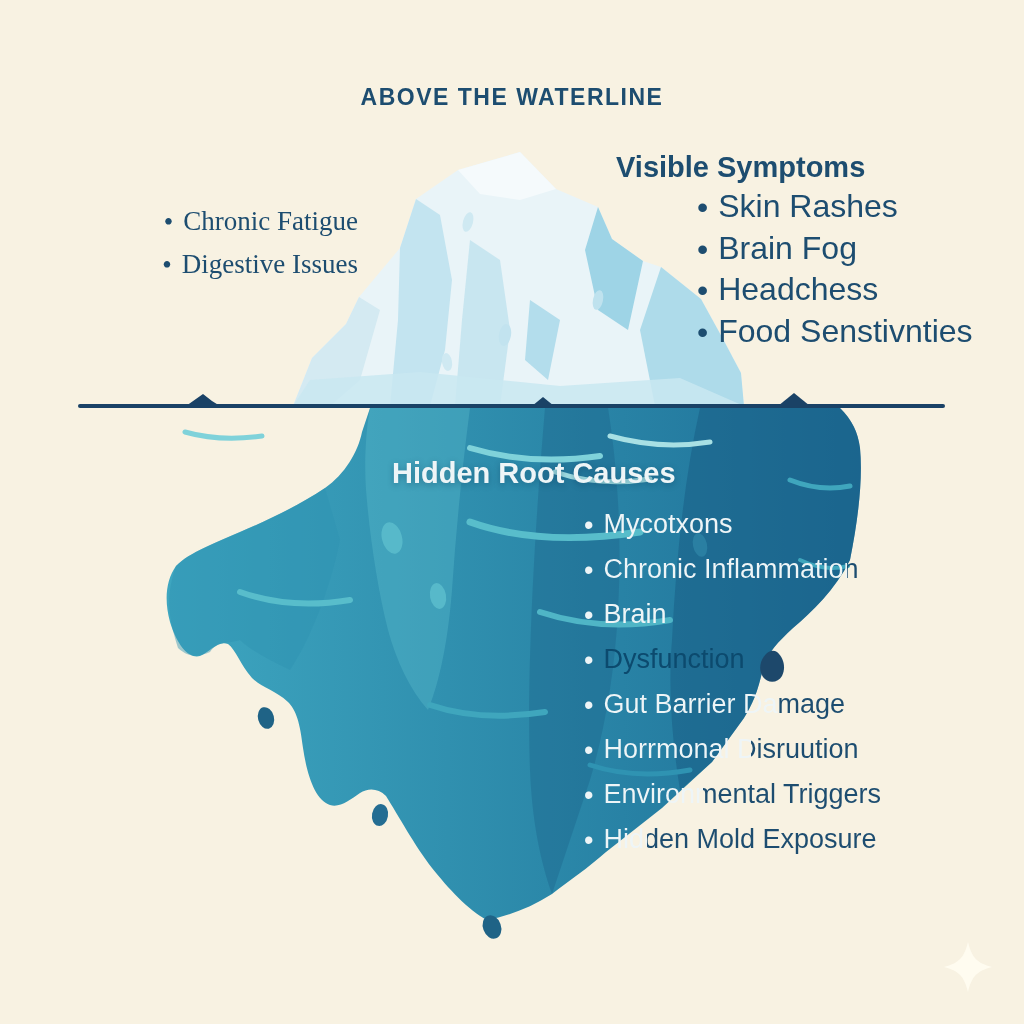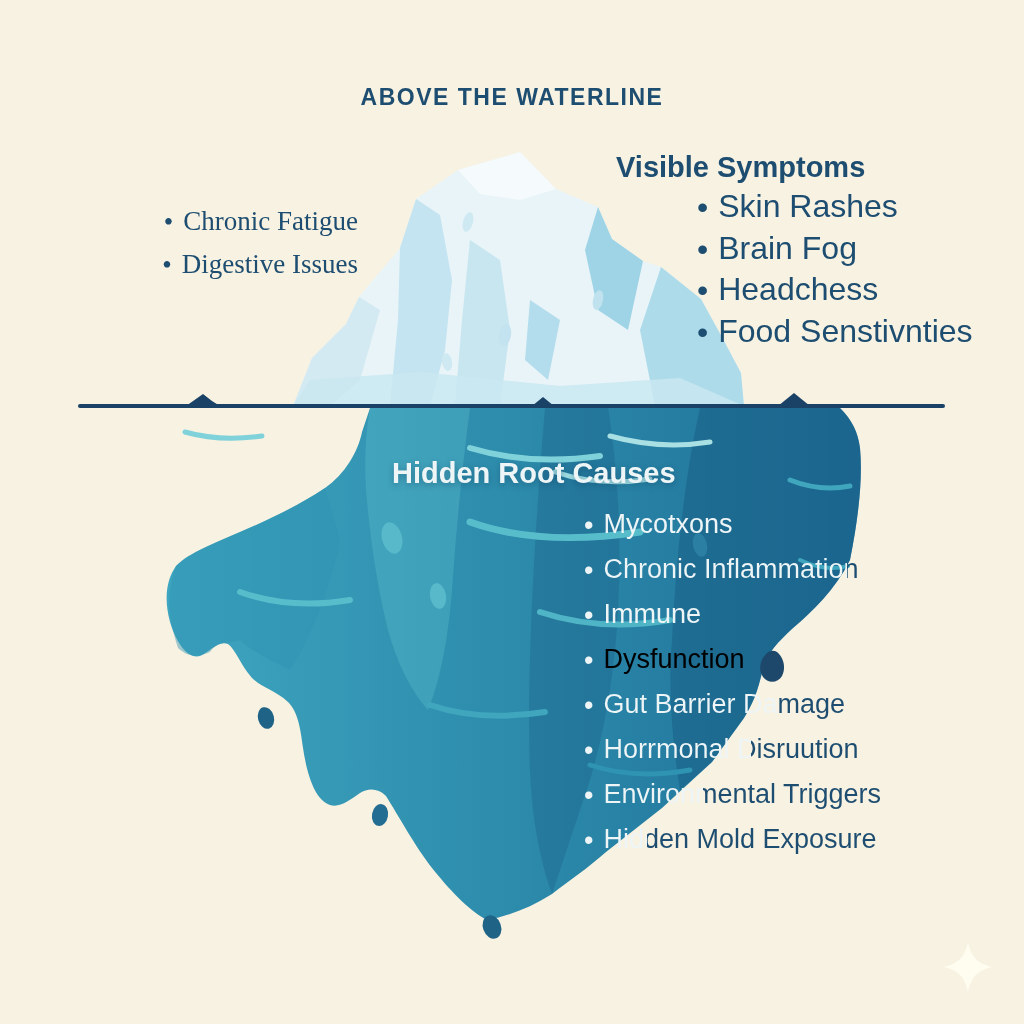--- a/index.html
+++ b/index.html
@@ -160,24 +160,24 @@
 
   <div class="txt heading uw-heading light">Hidden Root Causes</div>
   <div class="list uw-list">
     <div class="row">
       <span class="bullet">•</span><span style="color: rgb(238, 245, 247);">Mycotxons</span>
     </div>
     <div class="row">
       <span class="bullet">•</span><span style="background-image: linear-gradient(90deg, rgb(238, 245, 247) 244px, rgb(29, 77, 112) 244px); background-clip: text; color: transparent;">Chronic Inflammation</span>
     </div>
     <div class="row">
-      <span class="bullet">•</span><span style="color: rgb(238, 245, 247);">Immune</span>
+      <span class="bullet">•</span><span style="color: rgb(238, 245, 247);">Brain</span>
     </div>
     <div class="row">
-      <span class="bullet">•</span><span style="color: #000000; text-align: right;">Dysfunction</span>
+      <span class="bullet">•</span><span style="color: #0c4a6e; text-align: right;">Dysfunction</span>
     </div>
     <div class="row">
       <span class="bullet">•</span><span style="background-image: linear-gradient(90deg, rgb(238, 245, 247) 176px, rgb(29, 77, 112) 176px); background-clip: text; color: transparent;">Gut Barrier Damage</span>
     </div>
     <div class="row">
       <span class="bullet">•</span><span style="background-image: linear-gradient(90deg, rgb(238, 245, 247) 148px, rgb(29, 77, 112) 148px); background-clip: text; color: transparent;">Horrmonal Disruution</span>
     </div>
     <div class="row">
       <span class="bullet">•</span><span style="background-image: linear-gradient(90deg, rgb(238, 245, 247) 100px, rgb(29, 77, 112) 100px); background-clip: text; color: transparent;">Environmental Triggers</span>
     </div>

